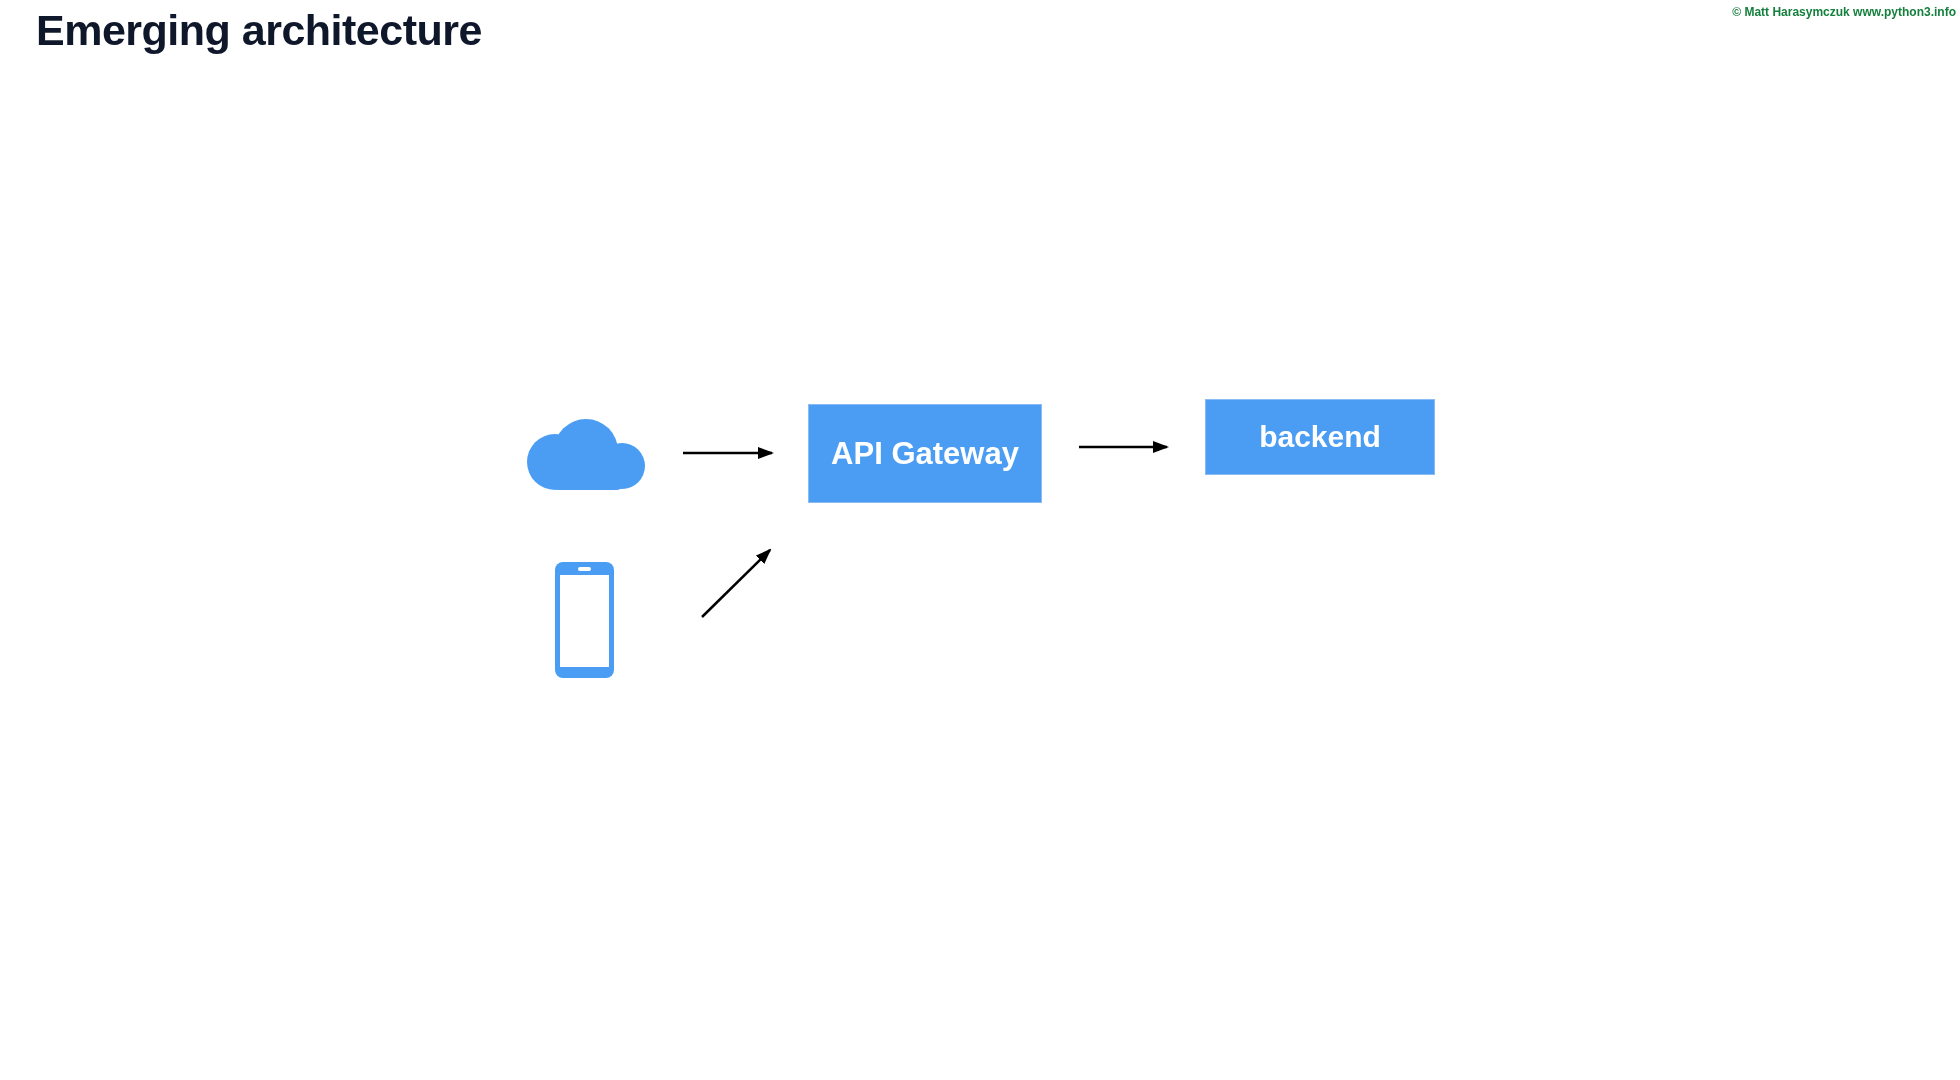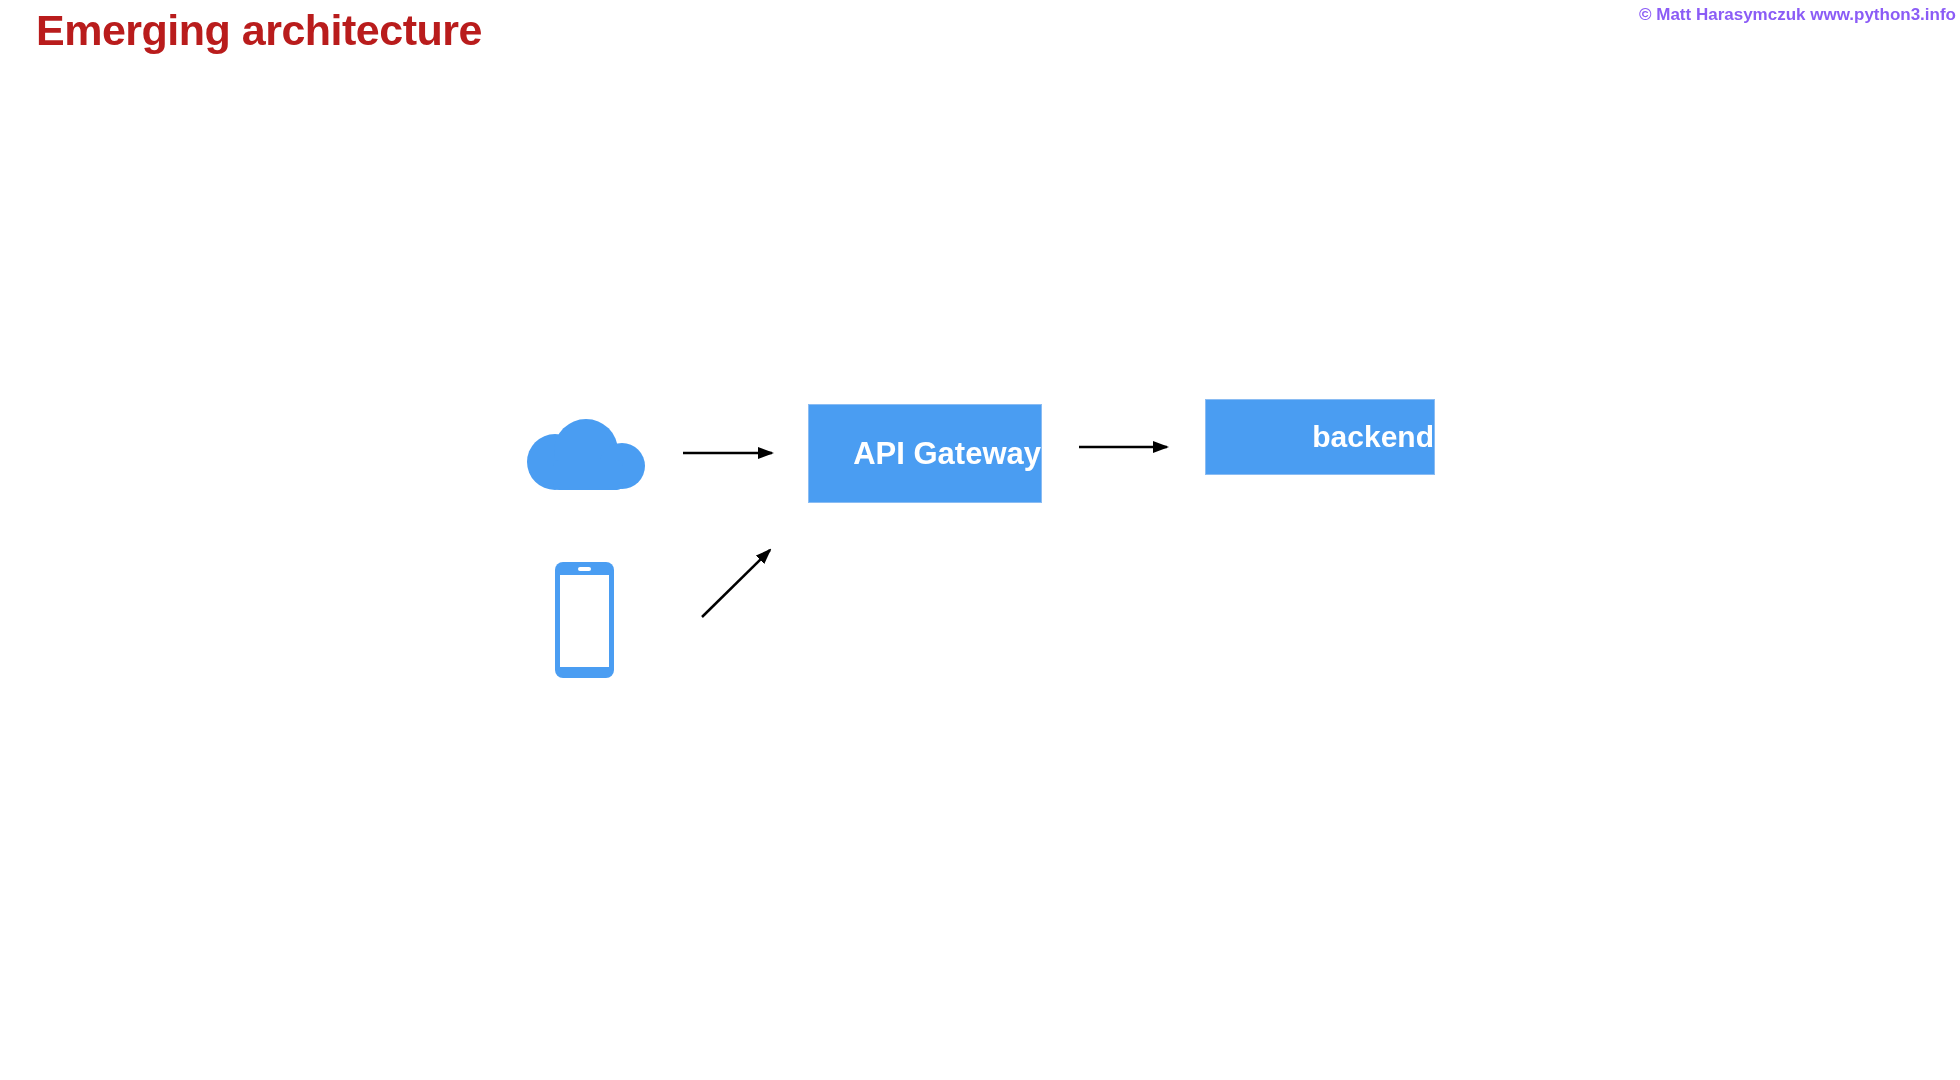--- a/index.html
+++ b/index.html
@@ -15,40 +15,40 @@
     overflow: hidden;
     font-family: "Liberation Sans", sans-serif;
   }
   .slide-title {
     position: absolute;
     left: 36px;
     top: 6px;
     font-size: 43px;
     font-weight: 700;
     letter-spacing: -0.5px;
-    color: #b91c1c;
+    color: #0f172a;
     white-space: nowrap;
   }
   .copyright {
     position: absolute;
     right: 4px;
     top: 5px;
-    font-size: 17px;
+    font-size: 12px;
     font-weight: 700;
-    color: #8b5cf6;
+    color: #15803d;
     white-space: nowrap;
   }
   .node-box {
     position: absolute;
     background: #4a9df2;
     border: 1px solid #8abcf3;
     box-sizing: border-box;
     display: flex;
     align-items: center;
-    justify-content: flex-end;
+    justify-content: center;
     color: #ffffff;
     font-weight: 700;
     white-space: nowrap;
   }
   .box-api-gateway {
     left: 808px;
     top: 404px;
     width: 234px;
     height: 99px;
     font-size: 31px;

